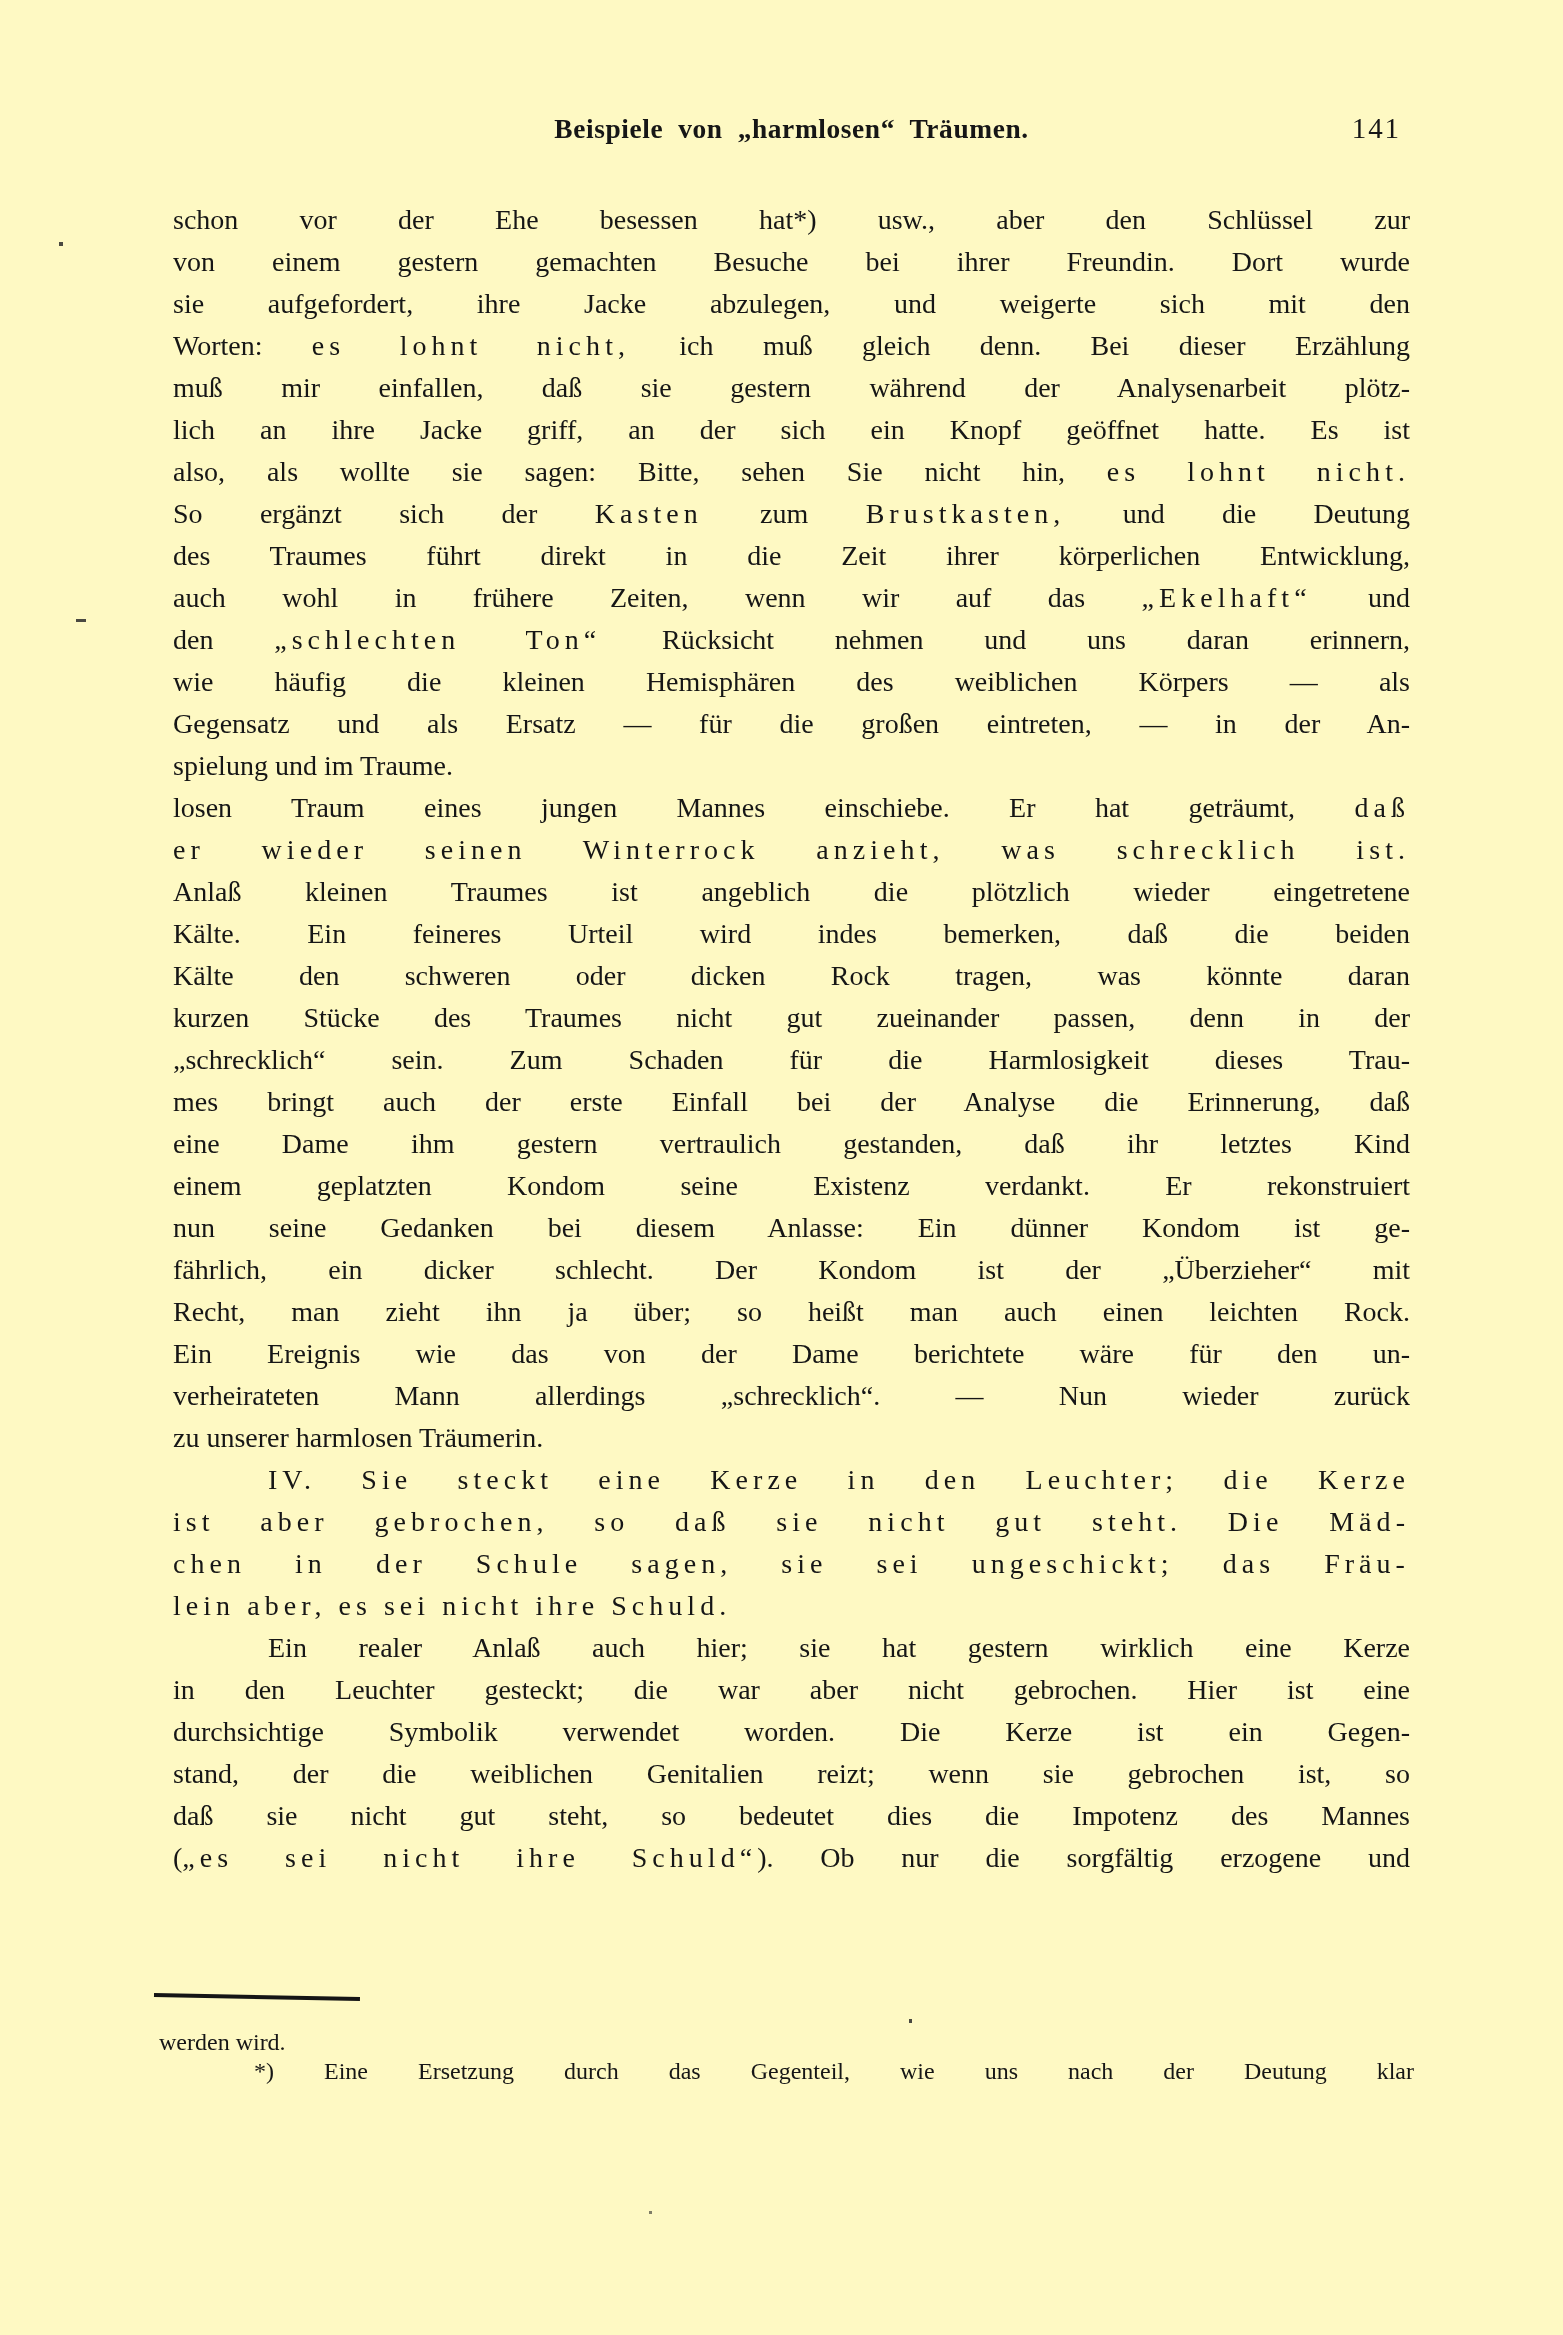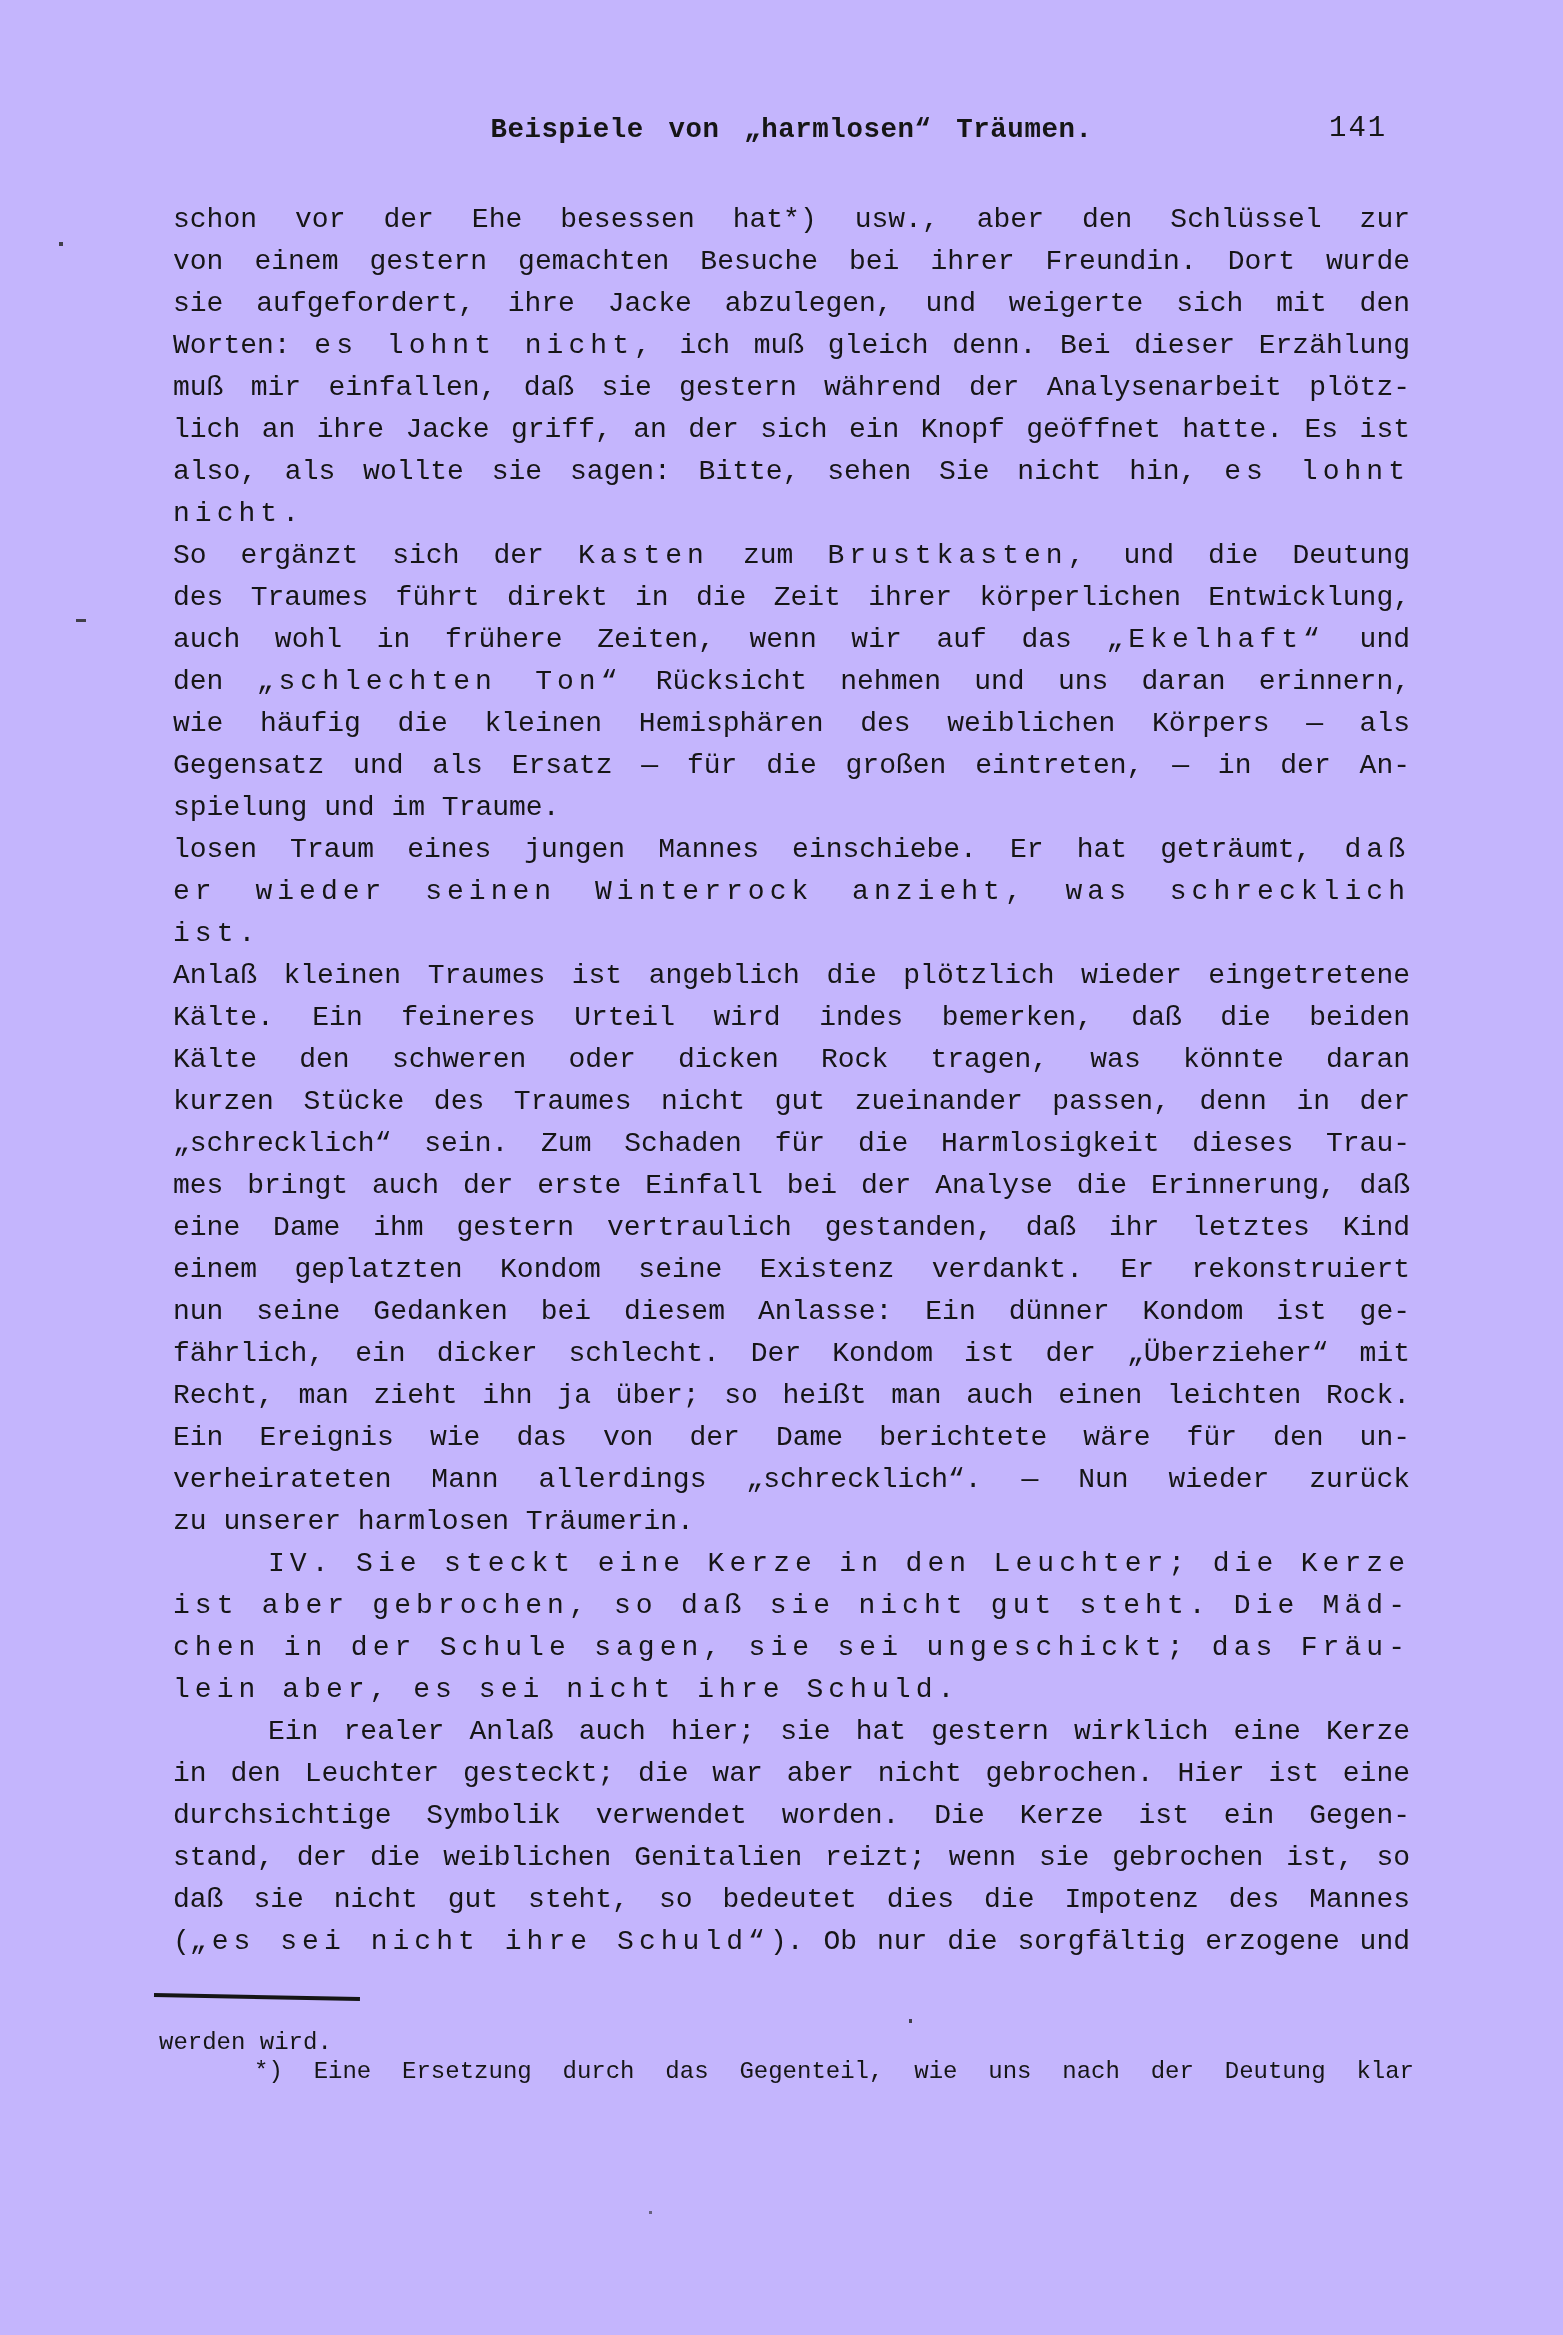--- a/index.html
+++ b/index.html
@@ -1,21 +1,21 @@
 <!DOCTYPE html>
 <html style="font-size:15px"><head>
 <meta charset="utf-8">
 <style>
   html, body { margin: 0; padding: 0; background: #e8e8e8; }
   .page {
     position: relative;
     width: 1563px;
     height: 2336px;
-    background: #c4b5fd;
-    font-family: Liberation Mono, monospace;
+    background: #fef9c3;
+    font-family: Liberation Serif, serif;
     color: #161616;
     overflow: hidden;
   }
   
   .header-row {
     position: absolute;
     top: 114px;
     left: 173px;
     width: 1237px;
     height: 42px;
@@ -26,21 +26,21 @@
     transform: translateX(-50%);
     top: 0;
     font-size: 27.4px;
     font-weight: 700;
     letter-spacing: 0.6px;
     word-spacing: 7.6px;
     white-space: nowrap;
   }
   .page-number {
     position: absolute;
-    right: 23px;
+    right: 9px;
     top: -1.9px;
     font-size: 29px;
     font-weight: 400;
     letter-spacing: 1.9px;
   }
   
   .body-block {
     position: absolute;
     top: 199px;
     left: 173px;

